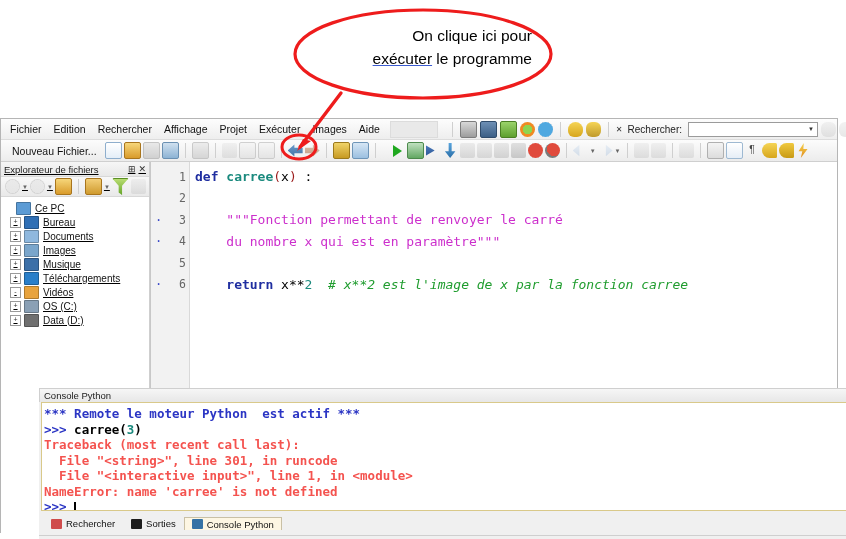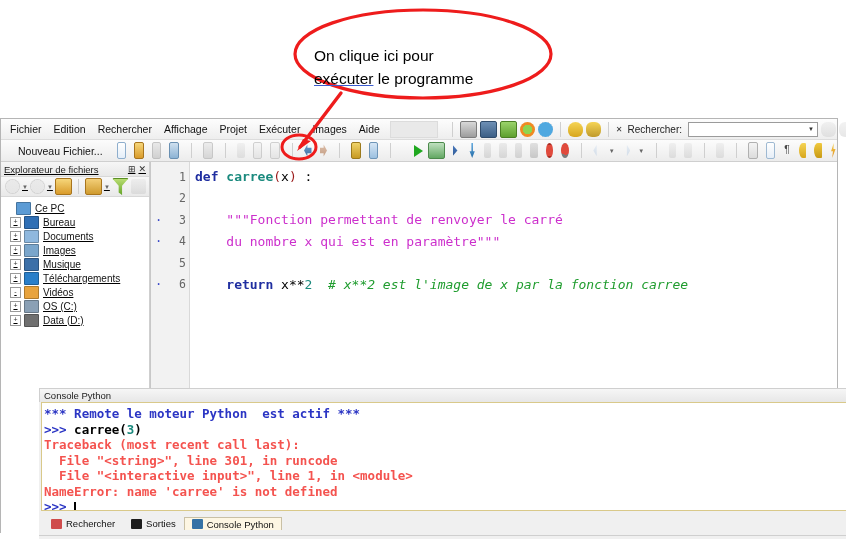--- a/index.html
+++ b/index.html
@@ -7,23 +7,22 @@
     width:846px;height:539px;
     background:#ffffff;
     font-family:"Liberation Sans",sans-serif;
     position:relative;
     overflow:hidden;
   }
   
   #callout-layer{position:absolute;left:0;top:0;width:846px;height:539px;pointer-events:none;z-index:50;}
   #callout-text{
     position:absolute;left:314px;top:24px;width:218px;
-    text-align:left;font-size:15.5px;color:#000;line-height:1.5;
+    text-align:right;font-size:15.5px;color:#000;line-height:1.5;
     pointer-events:auto;
-    margin-top:20px;
   }
   #callout-text .u{text-decoration:underline;text-decoration-color:#3b5bd0;}
   
   #ide{
     position:absolute;left:0px;top:118px;width:838px;height:415px;
     background:#f0f0f0;
     border:1px solid #b5b5b5;
     box-sizing:border-box;
   }
   
@@ -43,21 +42,21 @@
   .search-lbl{font-size:10px;color:#222;margin:0 3px 0 2px;}
   .search-combo{
     width:128px;height:13px;background:#fff;border:1px solid #9b9b9b;
     display:flex;align-items:center;justify-content:flex-end;
   }
   .search-combo .caret{font-size:6px;color:#333;margin-right:3px;}
   
   .toolbar2{
     height:21px;background:linear-gradient(#fcfcfc,#ececec);
     border-bottom:1px solid #cfcfcf;
-    display:flex;align-items:center;padding-left:3px;gap:8px;
+    display:flex;align-items:center;padding-left:3px;gap:2px;
     font-size:10.5px;
   }
   .newfile-btn{
     padding:1px 5px;border:1px solid transparent;font-size:10.5px;color:#111;white-space:nowrap;
   }
   
   .ide-body{display:flex;height:calc(100% - 42px);}
   
   .explorer{
     width:148px;background:#ffffff;border-right:1px solid #cfcfcf;

